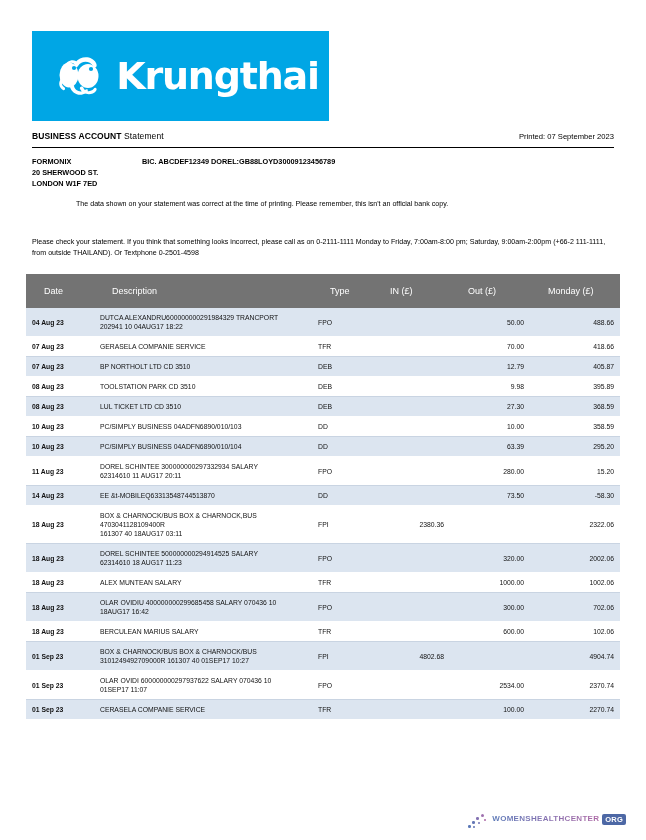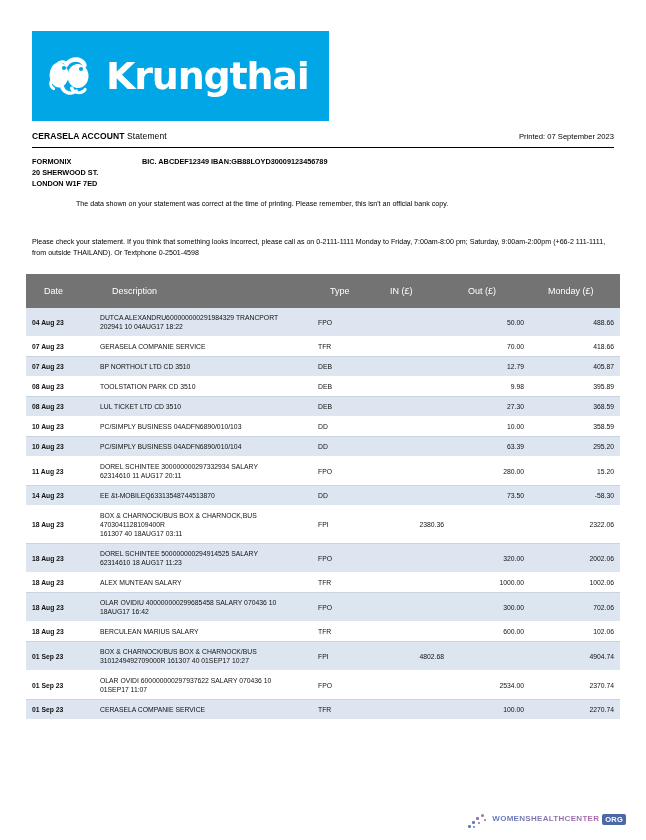--- a/index.html
+++ b/index.html
@@ -20,20 +20,21 @@
 
   
   .logo-band {
     position:absolute;
     left:32px; top:31px;
     width:297px; height:90px;
     background:#00a6e5;
     display:flex;
     align-items:center;
     padding-left:8px;
+    justify-content:center;
   }
   .logo-mark {
     width:62px; height:62px;
     flex:0 0 62px;
     position:relative;
   }
   .logo-word {
     font-family:"DejaVu Sans", sans-serif;
     font-weight:bold;
     font-size:38px;
@@ -228,34 +229,34 @@
           <circle cx="24" cy="23" r="2.1"></circle>
           <circle cx="41" cy="24" r="2.1"></circle>
         </g>
       </svg>
     </div>
     <div class="logo-word">Krungthai</div>
   </div>
 
   <div class="title-row">
     <div class="stmt-title">
-      <span>CERASELA ACCOUNT</span><span class="light"> Statement</span>
+      <span>BUSINESS ACCOUNT</span><span class="light"> Statement</span>
     </div>
     <div class="printed">Printed: 07 September 2023</div>
   </div>
   <div class="rule"></div>
 
   <div class="addr-block">
     <div class="addr-col">
       <div class="addr-line">FORMONIX</div>
       <div class="addr-line">20 SHERWOOD ST.</div>
       <div class="addr-line">LONDON W1F 7ED</div>
     </div>
     <div class="acct-col">
-      <div class="acct-line">BIC. ABCDEF12349    IBAN:GB88LOYD30009123456789</div>
+      <div class="acct-line">BIC. ABCDEF12349    DOREL:GB88LOYD30009123456789</div>
     </div>
   </div>
 
   <div class="notice-1">The data shown on your statement was correct at the time of printing. Please remember, this isn't an official bank copy.</div>
   <div class="notice-2">Please check your statement. If you think that something looks incorrect, please call as on 0-2111-1111 Monday to Friday, 7:00am-8:00 pm; Saturday, 9:00am-2:00pm (+66-2 111-1111, from outside THAILAND). Or Textphone  0-2501-4598</div>
 
   <div class="table-wrap">
     <table class="stmt">
       <thead>
         <tr>

